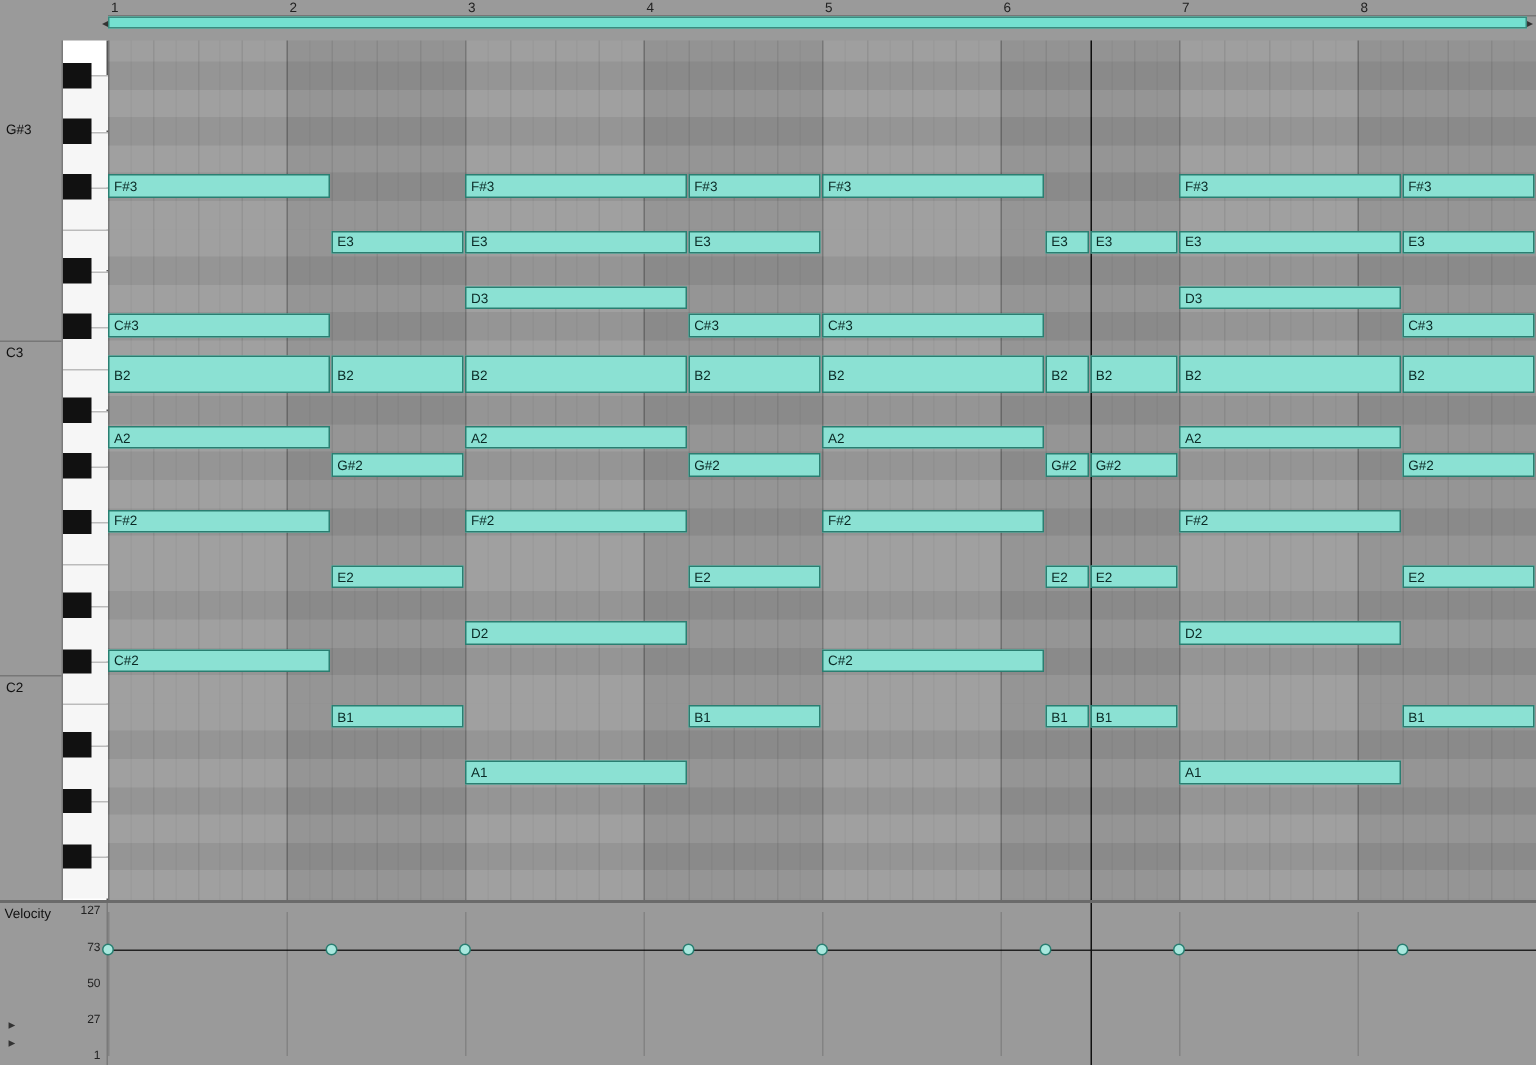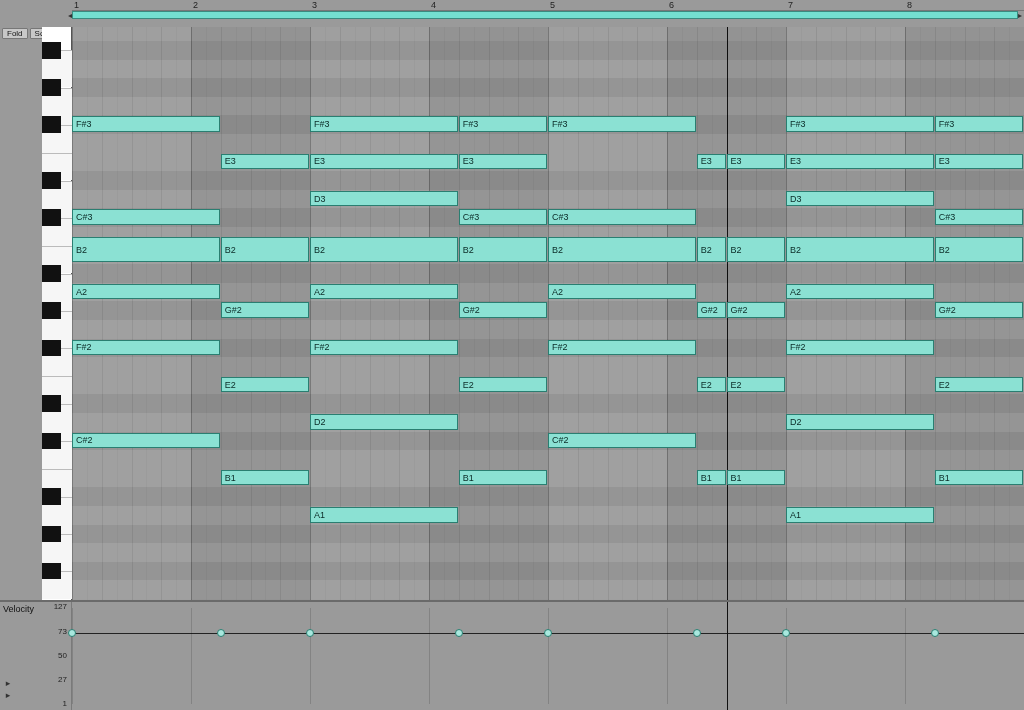--- a/index.html
+++ b/index.html
@@ -129,20 +129,27 @@
   <div id="loop-bar"></div>
   <div class="loop-arrow" style="right:0">▸</div>
 </div>
 
 <div id="toolbar-row">
   <div class="tb-btn">Fold</div>
   <div class="tb-btn">Scale</div>
 </div>
 
 <div id="grid-wrap">
+  <div id="left-margin">
+      <div class="oct-label" style="top: 54.2px;">G#3</div>
+      <div class="oct-label" style="top: 203px;">C3</div>
+      <div class="oct-label" style="top: 426.2px;">C2</div>
+      <div style="position: absolute; left: 0px; right: 0px; height: 1px; background: rgb(119, 119, 119); top: 200px;"></div>
+      <div style="position: absolute; left: 0px; right: 0px; height: 1px; background: rgb(119, 119, 119); top: 423.2px;"></div>
+    </div>
   <div id="piano">
       <div class="white-key" style="top: 23.3px; height: 37.2px;"></div>
       <div class="white-key" style="top: 60.5px; height: 37.2px;"></div>
       <div class="white-key" style="top: 97.7px; height: 27.9px;"></div>
       <div class="white-key" style="top: 125.6px; height: 27.9px;"></div>
       <div class="white-key" style="top: 153.5px; height: 37.2px;"></div>
       <div class="white-key" style="top: 190.7px; height: 27.9px;"></div>
       <div class="white-key" style="top: 218.6px; height: 27.9px;"></div>
       <div class="white-key" style="top: 246.5px; height: 37.2px;"></div>
       <div class="white-key" style="top: 283.7px; height: 37.2px;"></div>

